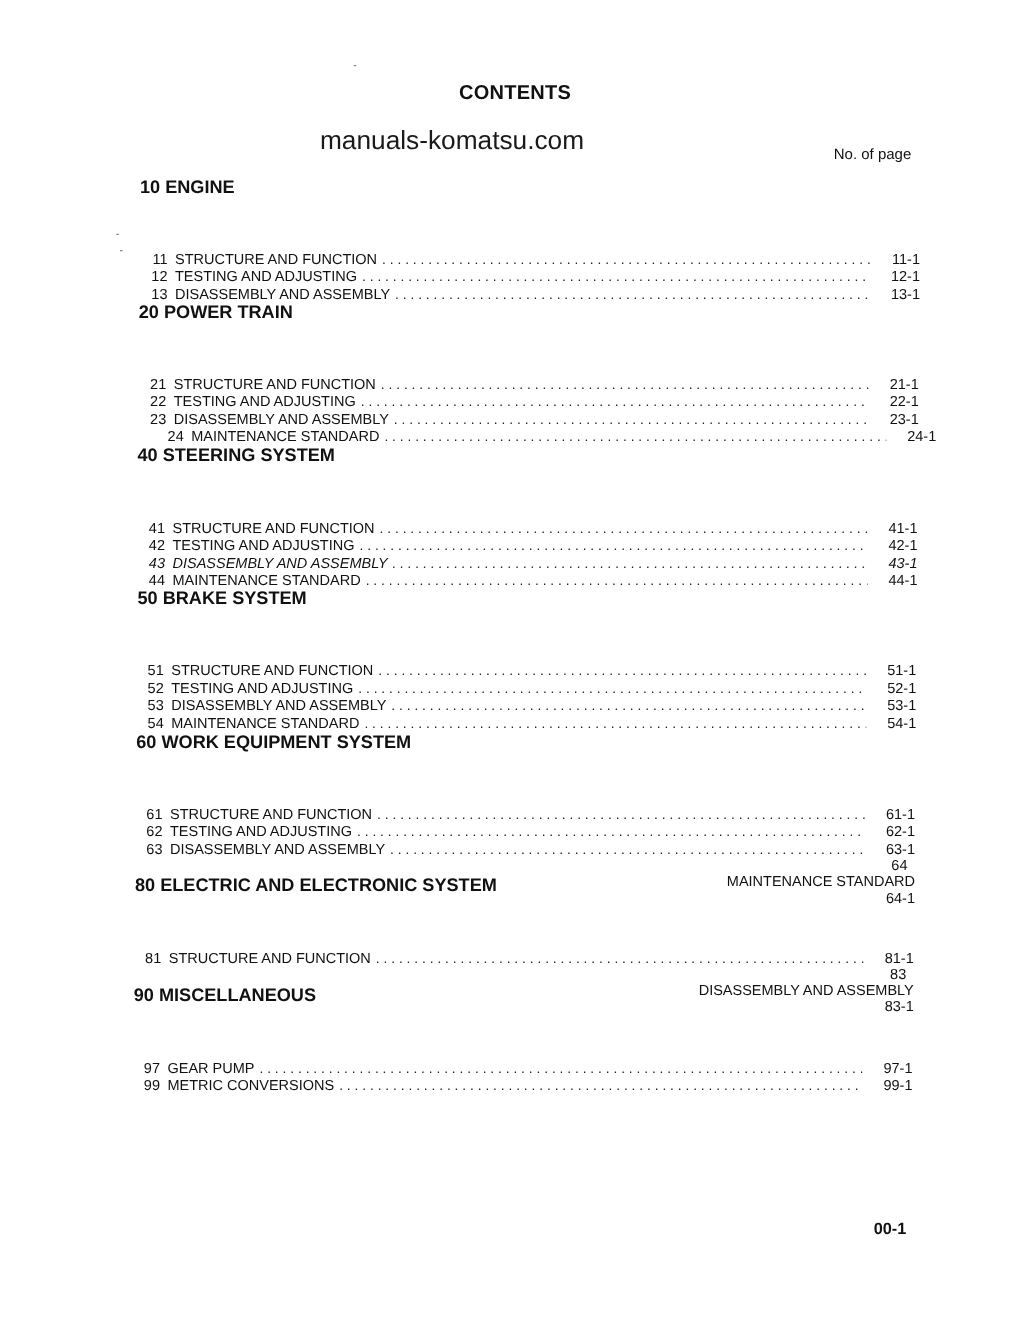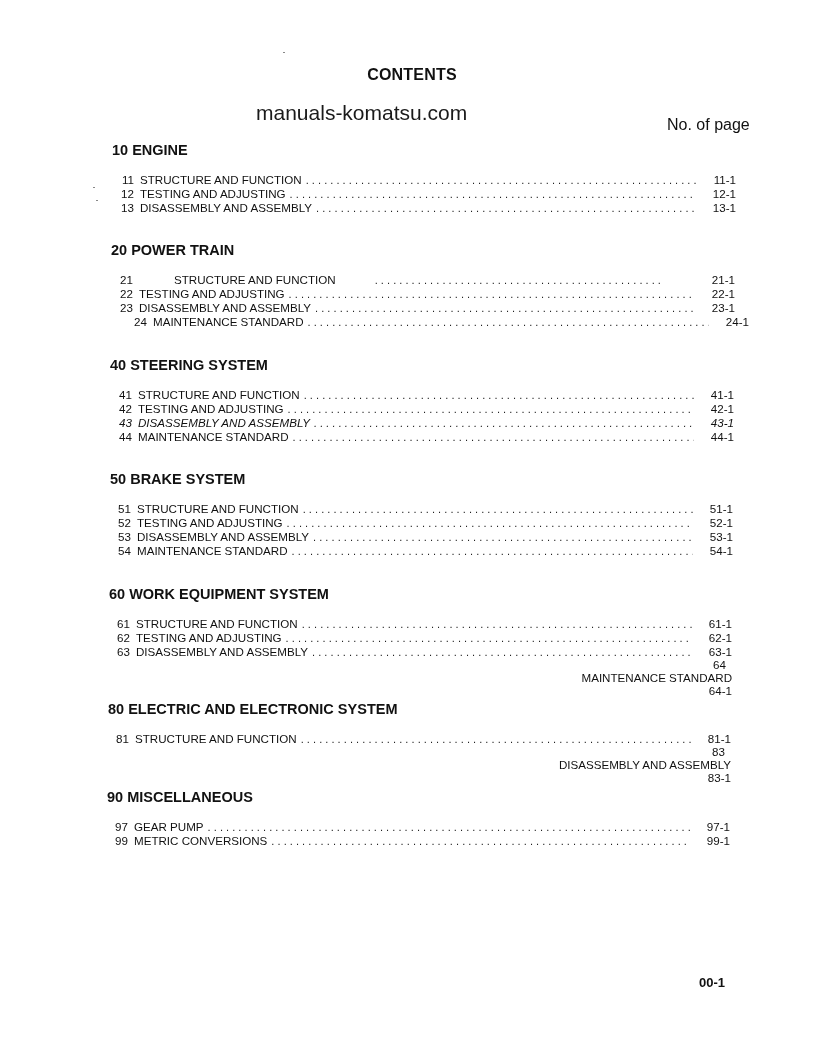--- a/index.html
+++ b/index.html
@@ -1,23 +1,23 @@
 <!DOCTYPE html>
 <html><head>
 <meta charset="utf-8">
 <style>
   html, body { margin:0; padding:0; background:#ffffff; }
   body { width:820px; height:1056px; position:relative; overflow:hidden;
          font-family:"Liberation Sans", sans-serif; color:#111; }
   .title { position:absolute; top:66px; left:0; width:824px; text-align:center;
            font-weight:bold; font-size:16px; letter-spacing:0.2px; }
   .watermark { position:absolute; top:101px; left:256px; font-size:21px; color:#1a1a1a; }
-  .nopage { position:absolute; top:116px; left:667px; font-size:16px; }
+  .nopage { position:absolute; top:116px; left:667px; font-size:12px; }
   .sec-head { position:absolute; font-weight:bold; font-size:14.5px; white-space:nowrap; }
-  .entry { position:absolute; height:14px; font-size:11.6px; display:flex; align-items:flex-end; white-space:nowrap; }
+  .entry { position:absolute; height:14px; font-size:11.6px; display:flex; align-items:flex-end; white-space:nowrap;margin-top:28px; }
   .entry .num { width:22px; text-align:right; margin-right:6px; }
   .entry .label { }
   .entry .dots { flex:1; overflow:hidden; margin:0 6px 0 4px; letter-spacing:3.1px; white-space:nowrap; font-size:11px; color:#222; }
   .entry .pg { width:34px; text-align:right; }
   .footer { position:absolute; top:975px; left:699px; font-weight:bold; font-size:13px; }
   .speck { position:absolute; width:2px; height:1px; background:#888; }
 </style>
 </head>
 <body>
 
@@ -43,21 +43,21 @@
   <span class="pg">12-1</span>
 </div>
 <div class="entry" style="top:200px;left:112px;width:624px;">
   <span class="num">13</span>
   <span class="label">DISASSEMBLY AND ASSEMBLY</span>
   <span class="dots">............................................................................................................</span>
   <span class="pg">13-1</span>
 </div>
 
 <div class="sec-head" style="top:242px;left:111px;">20 POWER TRAIN</div>
-<div class="entry" style="top:272px;left:111px;width:624px;gap:35px;">
+<div class="entry" style="top:272px;left:111px;width:624px;">
   <span class="num">21</span>
   <span class="label">STRUCTURE AND FUNCTION</span>
   <span class="dots">............................................................................................................</span>
   <span class="pg">21-1</span>
 </div>
 <div class="entry" style="top:286px;left:111px;width:624px;">
   <span class="num">22</span>
   <span class="label">TESTING AND ADJUSTING</span>
   <span class="dots">............................................................................................................</span>
   <span class="pg">22-1</span>

